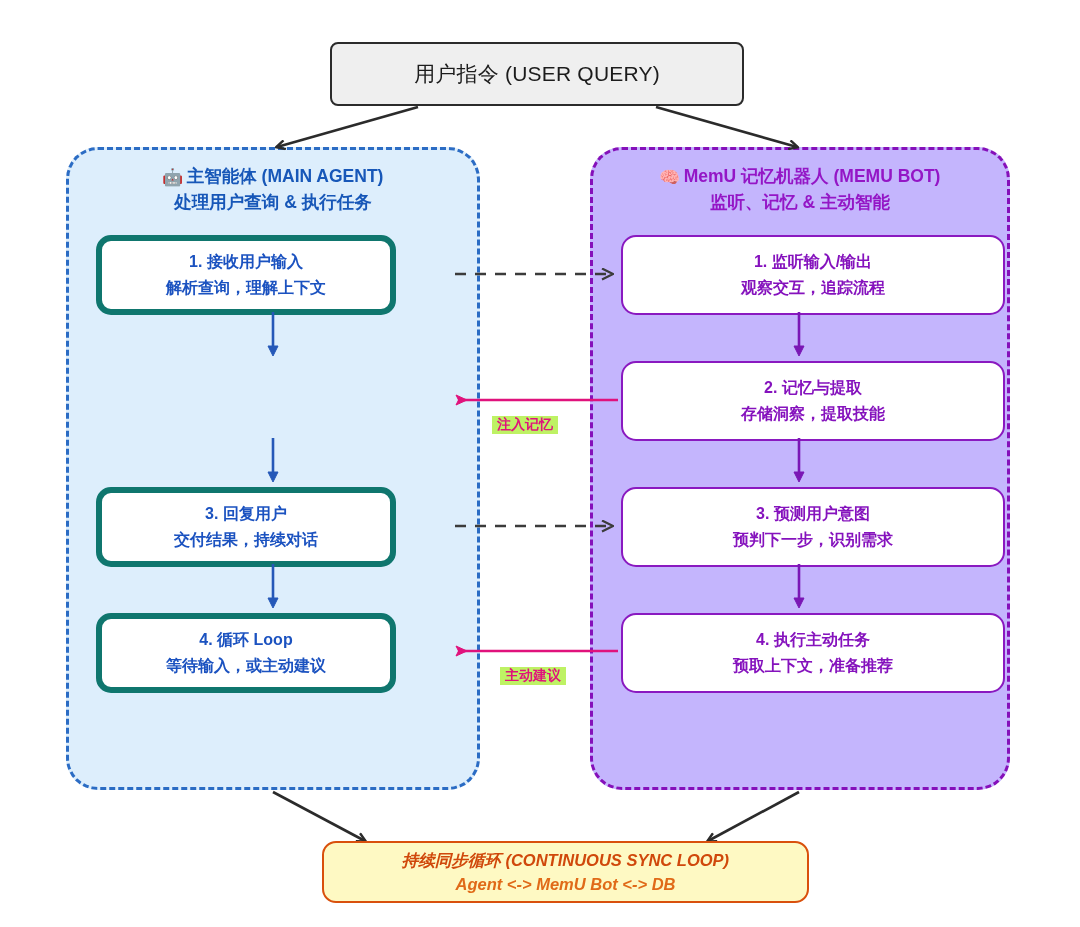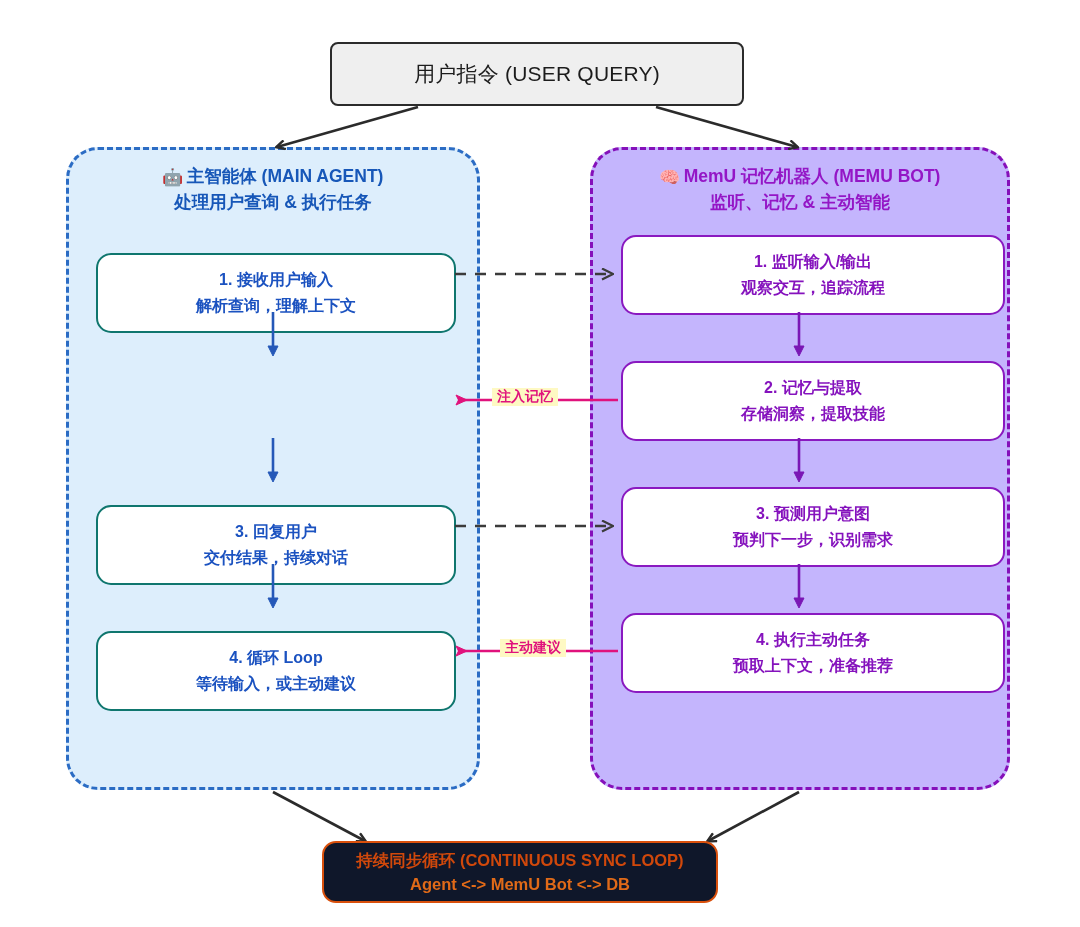--- a/index.html
+++ b/index.html
@@ -108,25 +108,24 @@
     background: #ffffff;
     border-radius: 15px;
     display: flex;
     flex-direction: column;
     align-items: center;
     justify-content: center;
     z-index: 4;
     text-align: center;
   }
   .panel-left .step {
-    border: 2px solid #0f766e;
+    border: 6px solid #0f766e;
     left: 27px;
-    width: 360px;
+    width: 300px;
     height: 80px;
-    margin-top: 18px;
   }
   .panel-right .step {
     border: 2px solid #8a19c0;
     left: 28px;
     width: 384px;
     height: 80px;
   }
   .step .t1, .step .t2 {
     display: block;
     white-space: nowrap;
@@ -147,44 +146,46 @@
   .r2 { top: 211px; }
   .r3 { top: 337px; }
   .r4 { top: 463px; }
 
   
   .cross-label {
     position: absolute;
     font-size: 14px;
     font-weight: 600;
     color: #e0127c;
-    background: #fef9c3;
+    background: #bef264;
     padding: 0 5px;
     white-space: nowrap;
     z-index: 8;
+    margin-top: 28px;
   }
   .lbl-inject { left: 492px; top: 388px; }
   .lbl-suggest { left: 500px; top: 639px; }
 
   
   .sync-box {
     position: absolute;
     left: 322px;
     top: 841px;
-    width: 396px;
+    width: 487px;
     height: 62px;
     box-sizing: border-box;
-    background: #0f172a;
+    background: #fef9c3;
     border: 2.5px solid #d9500c;
     border-radius: 14px;
     display: flex;
     flex-direction: column;
     align-items: center;
     justify-content: center;
     z-index: 10;
+    font-style: italic;
   }
   .sync-box .s1 {
     font-size: 16.5px;
     font-weight: 600;
     color: #d0480b;
     white-space: nowrap;
     margin-bottom: 3px;
   }
   .sync-box .s2 {
     font-size: 16.5px;

